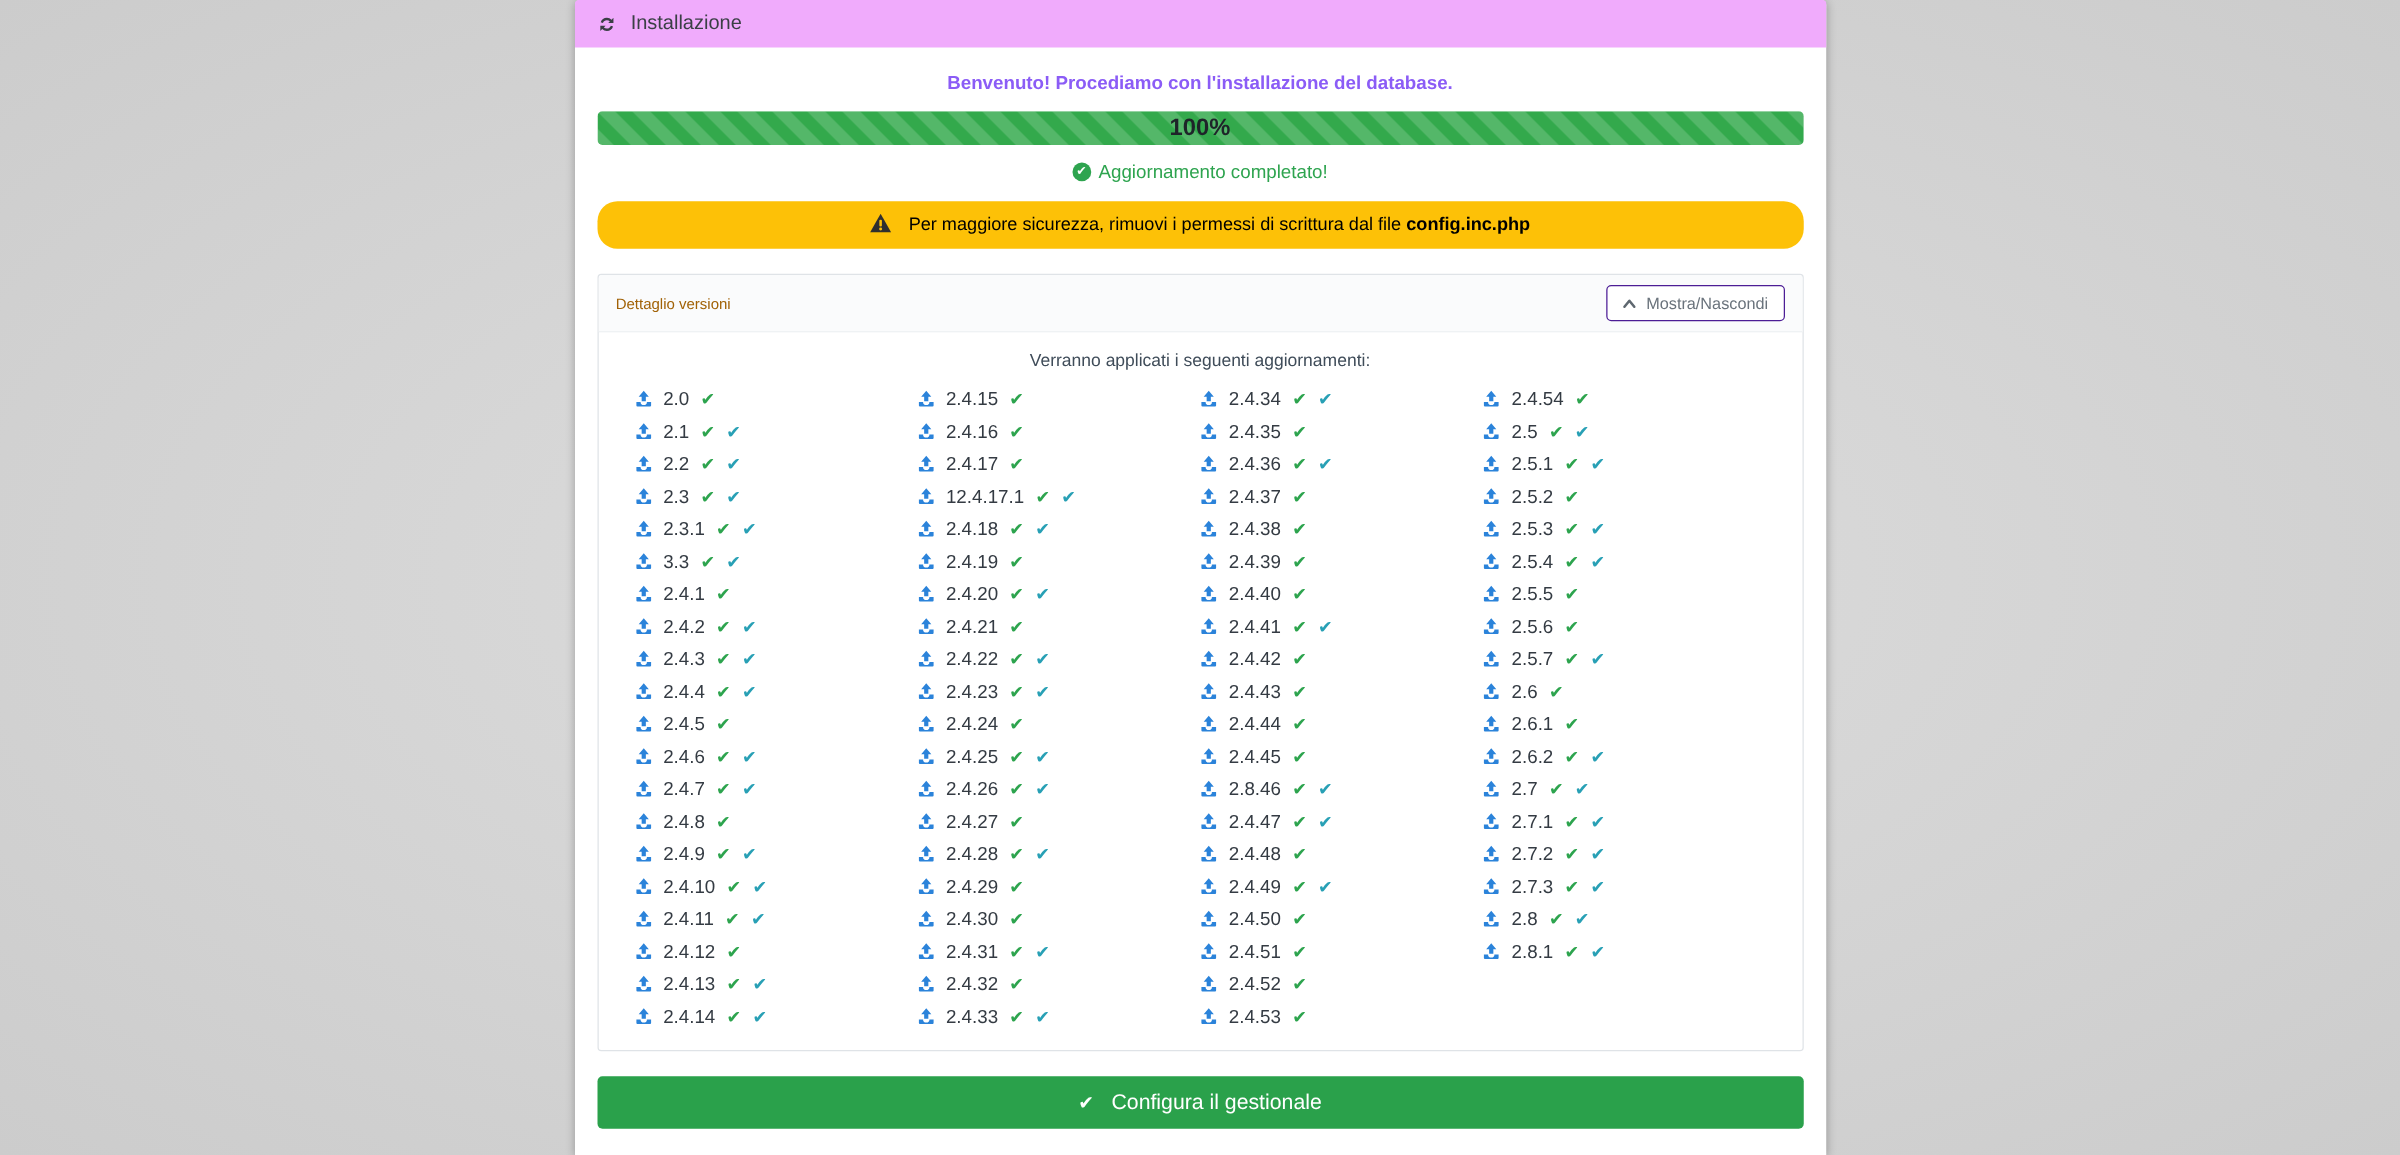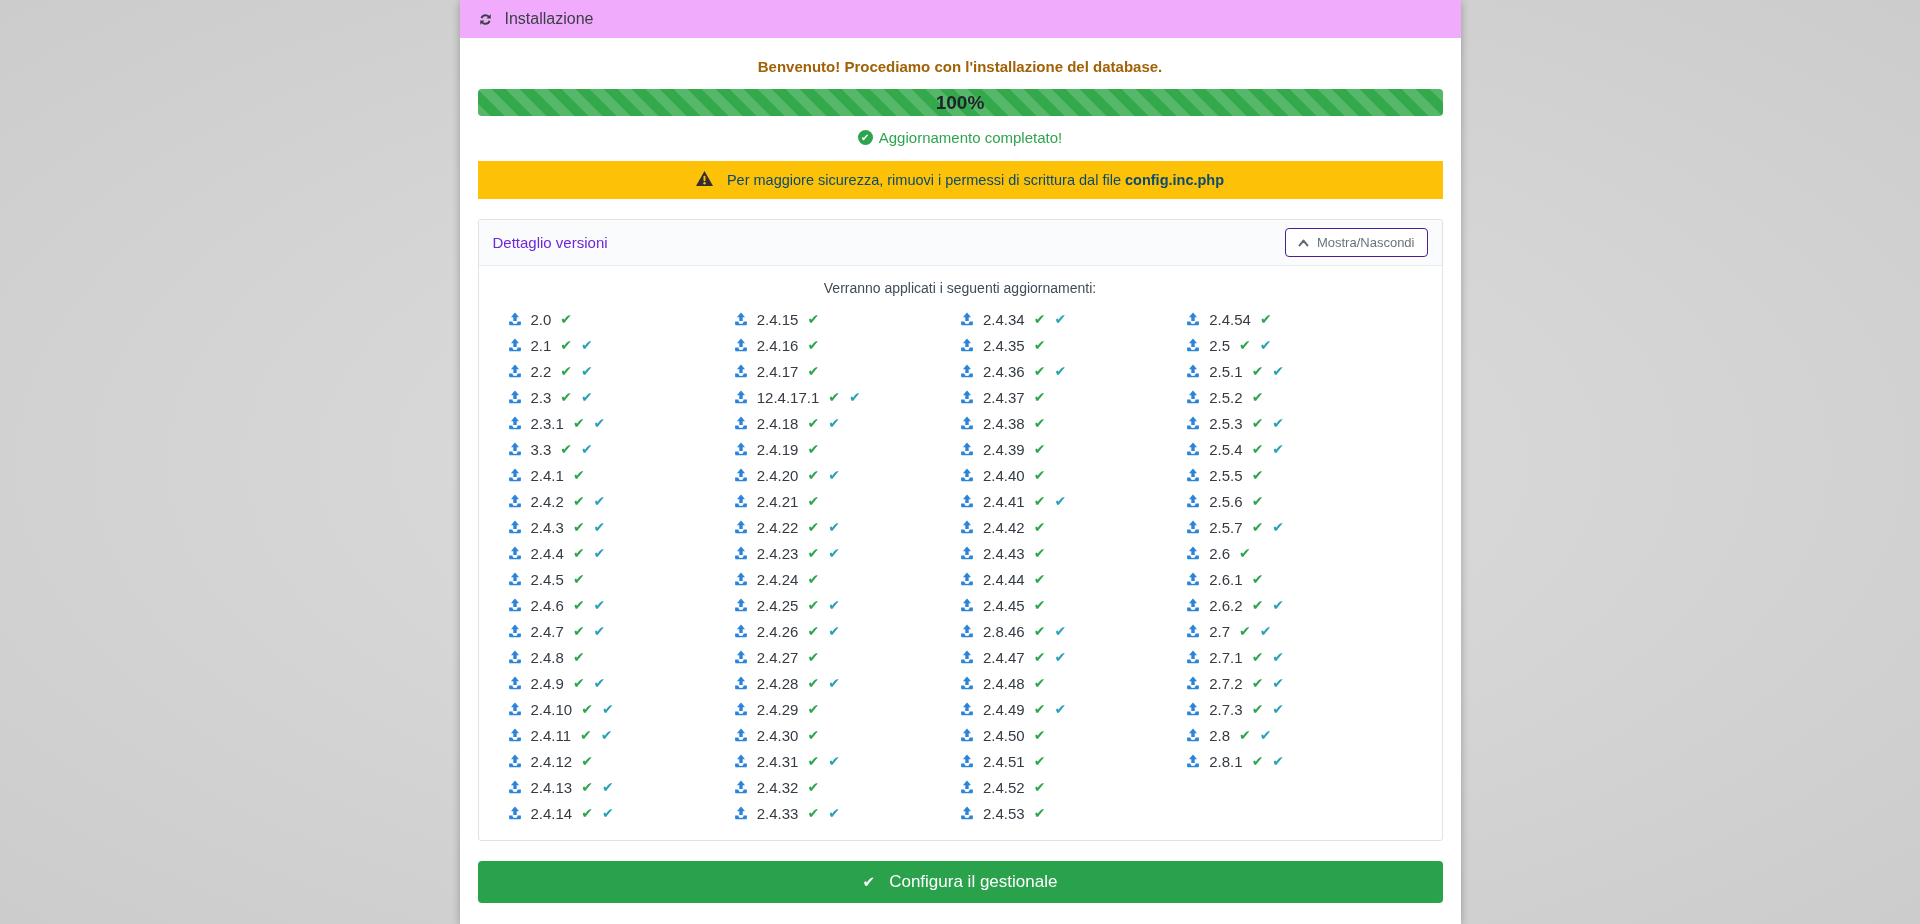--- a/index.html
+++ b/index.html
@@ -15,51 +15,51 @@
     border-radius:4px 4px 0 0;
     box-shadow:0 1px 8px rgba(0,0,0,.28);
     min-height:924px;
   }
   .card-header {
     height:38px; background:#f0abfc; border-radius:3px 3px 0 0;
     display:flex; align-items:center; gap:12px; padding:0 18px;
     font-size:16px; color:#3a3f45;
   }
   .card-body { padding:16px 18px 18px; }
-  .welcome { text-align:center; font-weight:bold; font-size:15px; color:#a16207; margin:4px 0 14px; }
+  .welcome { text-align:center; font-weight:bold; font-size:15px; color:#8b5cf6; margin:4px 0 14px; }
   .progress { height:27px; border-radius:4px; background:#e9ecef; overflow:hidden; }
   .progress-fill {
     height:100%; background-color:#33a94c;
     background-image:linear-gradient(45deg, rgba(255,255,255,.16) 25%, transparent 25%, transparent 50%, rgba(255,255,255,.16) 50%, rgba(255,255,255,.16) 75%, transparent 75%, transparent);
     background-size:28px 28px;
     display:flex; align-items:center; justify-content:center;
     font-weight:bold; font-size:19px; color:#1e2429;
   }
   .status {
     margin:13px 0 15px; display:flex; align-items:center; justify-content:center;
     gap:6px; color:#2ea44f; font-size:15px;
   }
   .check-circle {
     width:15px; height:15px; border-radius:50%; background:#2ea44f; color:#fff;
     font-size:10px; line-height:15px; display:inline-flex; align-items:center; justify-content:center;
     font-weight:bold; flex:0 0 auto;
   }
   .alert-warning {
-    background:#fdc107; border-radius:0; min-height:38px; padding:9px 12px;
+    background:#fdc107; border-radius:16px; min-height:38px; padding:9px 12px;
     display:flex; align-items:center; justify-content:center; gap:14px;
-    font-size:14.5px; color:#0c4a6e; margin-bottom:20px;
+    font-size:14.5px; color:#000000; margin-bottom:20px;
   }
   .warn-icon { font-size:17px; color:#2f2f2f; line-height:1; }
   .versions-card { border:1px solid #dfe3e7; border-radius:3px; background:#fff; }
   .versions-header {
     height:46px; background:#fafbfc; border-bottom:1px solid #e7ebee;
     display:flex; align-items:center; justify-content:space-between;
     padding:0 14px; border-radius:3px 3px 0 0;
   }
-  .versions-title { color:#6d28d9; font-size:15px; }
+  .versions-title { color:#a16207; font-size:12px; }
   .toggle-btn {
     display:flex; align-items:center; gap:8px; background:#fff;
     border:1px solid #4c1d95; border-radius:4px; padding:6px 12px;
     font-size:13px; color:#6a737c; cursor:pointer;
     font-family:inherit;
   }
   .versions-body { padding:6px 0 14px; }
   .intro { text-align:center; font-size:14px; color:#3f4c59; margin:8px 0 10px; }
   .versions-grid { display:flex; padding:0 29px; }
   .version-col { flex:1; }

